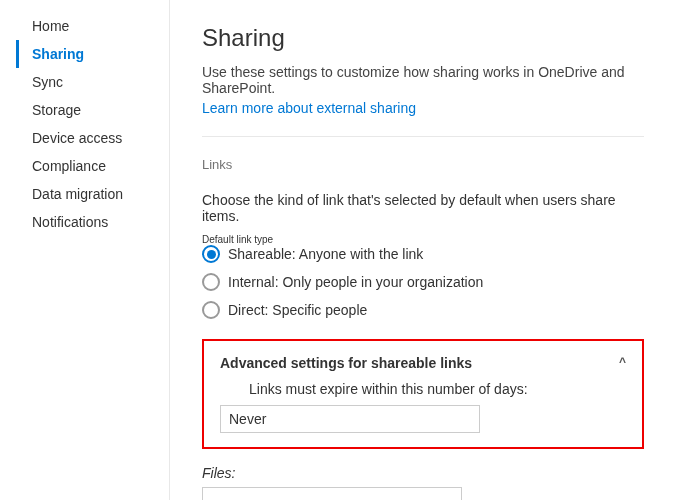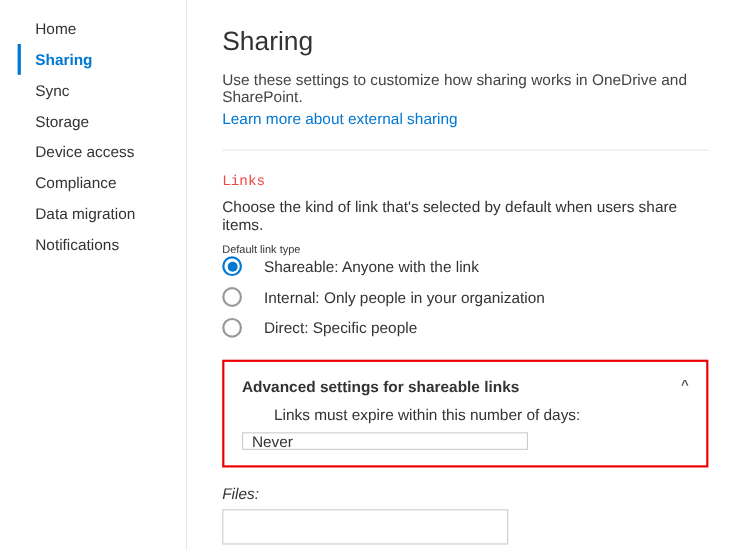--- a/index.html
+++ b/index.html
@@ -62,23 +62,22 @@
     }
 
     .divider {
       border: none;
       border-top: 1px solid #e8e8e8;
       margin: 20px 0;
     }
 
     .section-title {
       font-size: 13px;
-      color: #ef4444;
-      margin-bottom: 8px;
-      font-family: Liberation Mono, monospace;
+      color: #737373;
+      margin-bottom: 20px;
     }
 
     .section-desc {
       font-size: 14px;
       color: #333;
       margin-bottom: 10px;
     }
 
     .default-link-label {
       font-weight: 400;
@@ -88,21 +87,21 @@
     .radio-group {
       display: flex;
       flex-direction: column;
       gap: 10px;
       margin-bottom: 20px;
     }
 
     .radio-option {
       display: flex;
       align-items: center;
-      gap: 20px;
+      gap: 8px;
       cursor: pointer;
       font-size: 14px;
       text-align: right;
     }
 
     .radio-circle {
       width: 18px;
       height: 18px;
       border-radius: 50%;
       border: 2px solid #999;
@@ -150,21 +149,21 @@
 
     .advanced-desc {
       font-size: 14px;
       color: #333;
       margin-bottom: 8px;
       margin-left: 29px;
     }
 
     .text-input {
       width: 260px;
-      height: 16px;
+      height: 28px;
       border: 1px solid #ccc;
       padding: 4px 8px;
       font-size: 14px;
       color: #333;
       outline: none;
     }
 
     .files-section {
       margin-top: 10px;
     }

